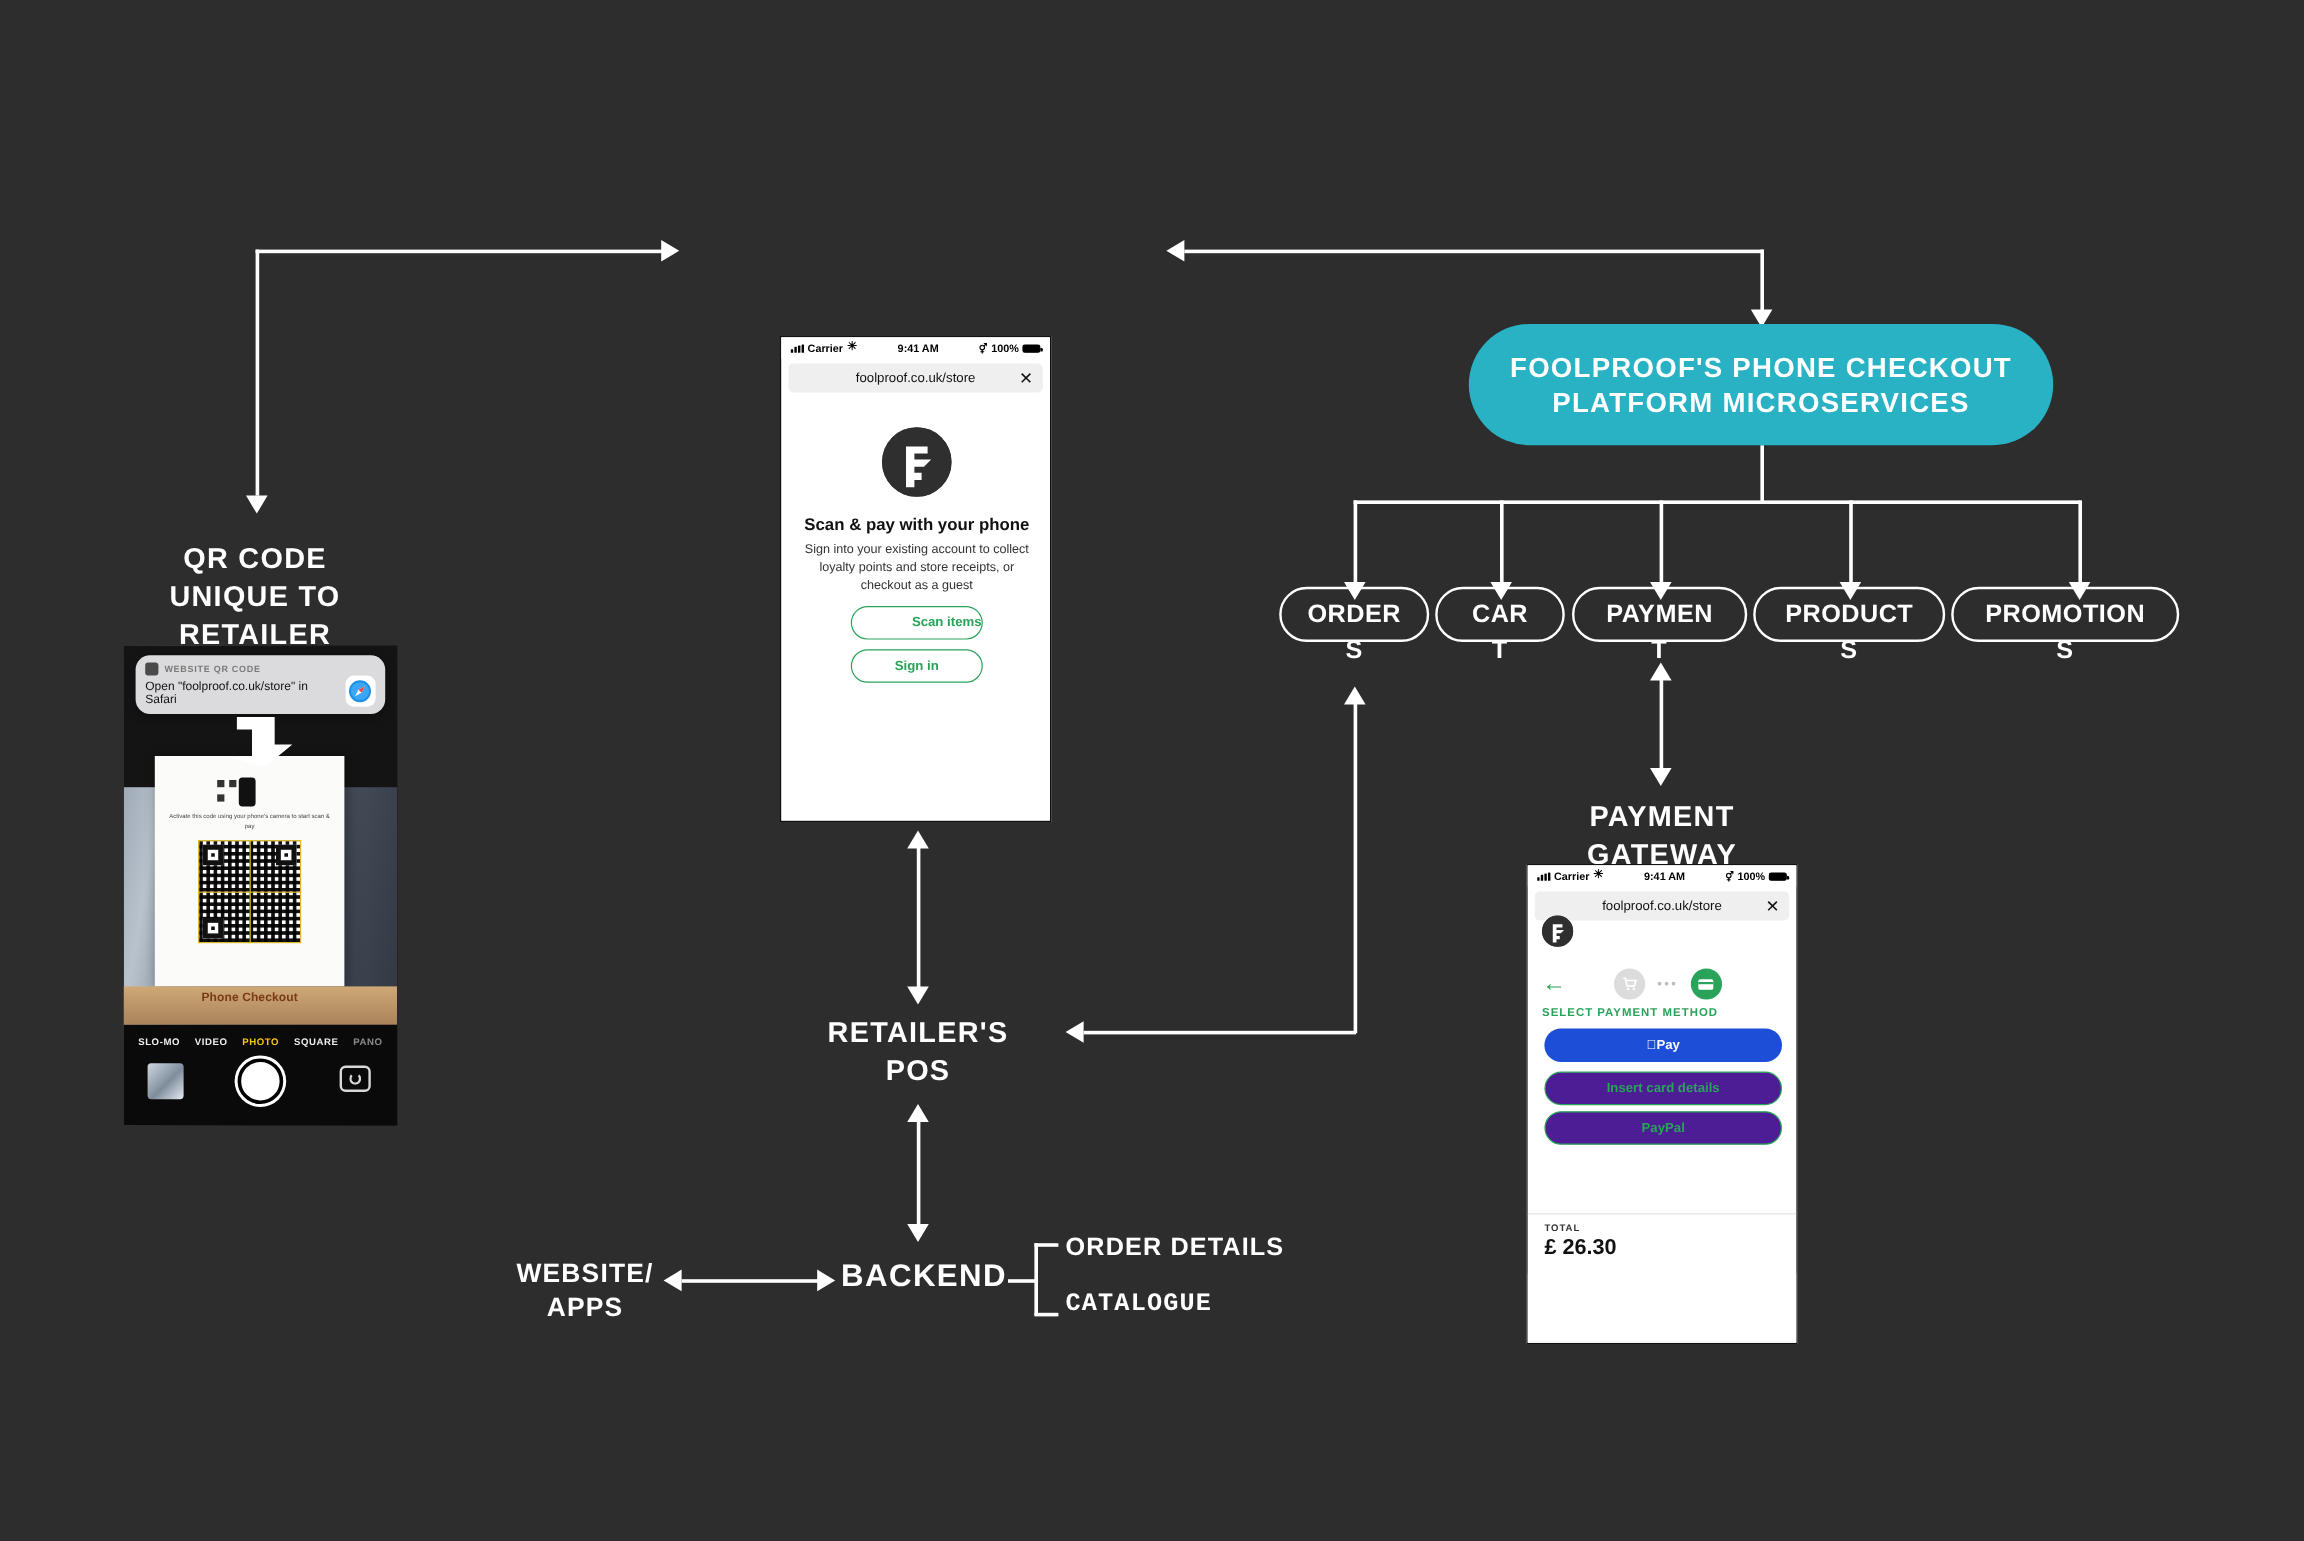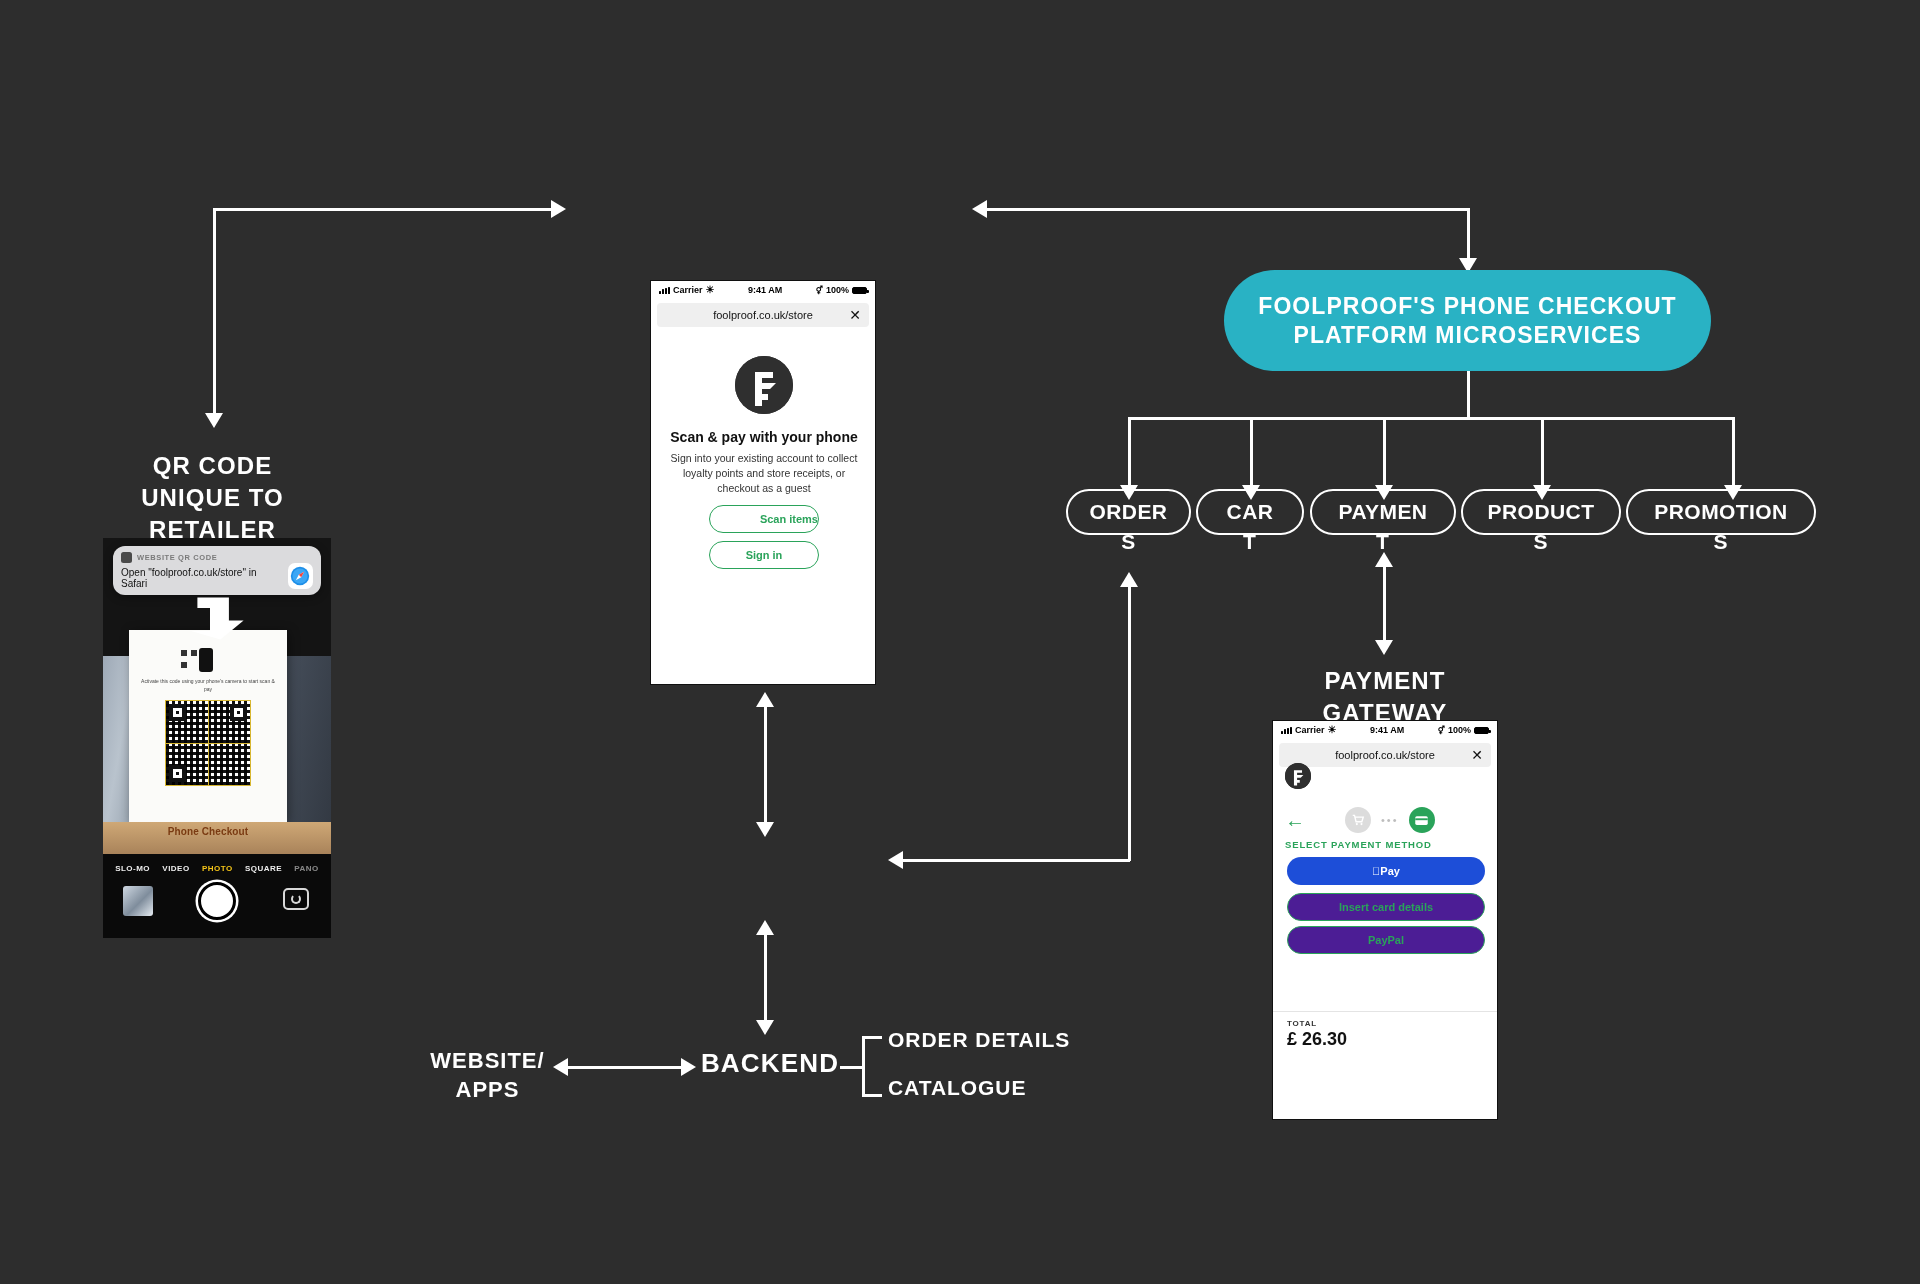--- a/index.html
+++ b/index.html
@@ -202,32 +202,34 @@
 
   <div class="ms-pill" style="left:1626px;top:489px;width:190px;">
     <span>PROMOTION</span>
   </div>
   <div class="lbl" style="left:1626px;top:528px;width:190px;font-size:21px;">S</div>
 
   <div class="lbl" style="left:95px;top:450px;width:235px;font-size:24px;">QR CODE
 UNIQUE TO
 RETAILER</div>
 
+  <div class="lbl" style="left:655px;top:845px;width:220px;font-size:24px;">RETAILER'S
+POS</div>
 
   <div class="lbl" style="left:1265px;top:665px;width:240px;font-size:24px;">PAYMENT
 GATEWAY</div>
 
   <div class="lbl" style="left:690px;top:1046px;width:160px;font-size:26px;">BACKEND</div>
 
   <div class="lbl" style="left:420px;top:1046px;width:135px;font-size:22px;">WEBSITE/
 APPS</div>
 
   <div class="lbl" style="left:888px;top:1026px;width:220px;font-size:21px;text-align:left;">ORDER DETAILS</div>
 
-  <div class="lbl" style="left:888px;top:1074px;width:220px;font-size:21px;text-align:left;">CATALOGUE</div>
+  <div class="lbl" style="left:888px;top:1074px;width:220px;font-size:21px;text-align:left;font-family:Liberation Mono, monospace;">CATALOGUE</div>
 
   <div class="phone phone-dark" style="left:103px;top:538px;width:228px;height:400px;">
     <div class="cam-scene">
 
       <div class="abs" style="inset:0;background:linear-gradient(100deg,#8d99a8 0%,#b9c3cd 18%,#6f7c8b 40%,#4a5360 62%,#2e343d 100%);"></div>
 
       <div class="abs" style="left:0;right:0;top:0;height:118px;background:#141414;"></div>
 
       <div class="poster" style="left:26px;top:92px;width:158px;height:192px;background:#fbfbf9;box-shadow:2px 2px 10px rgba(0,0,0,.4);"></div>
 

